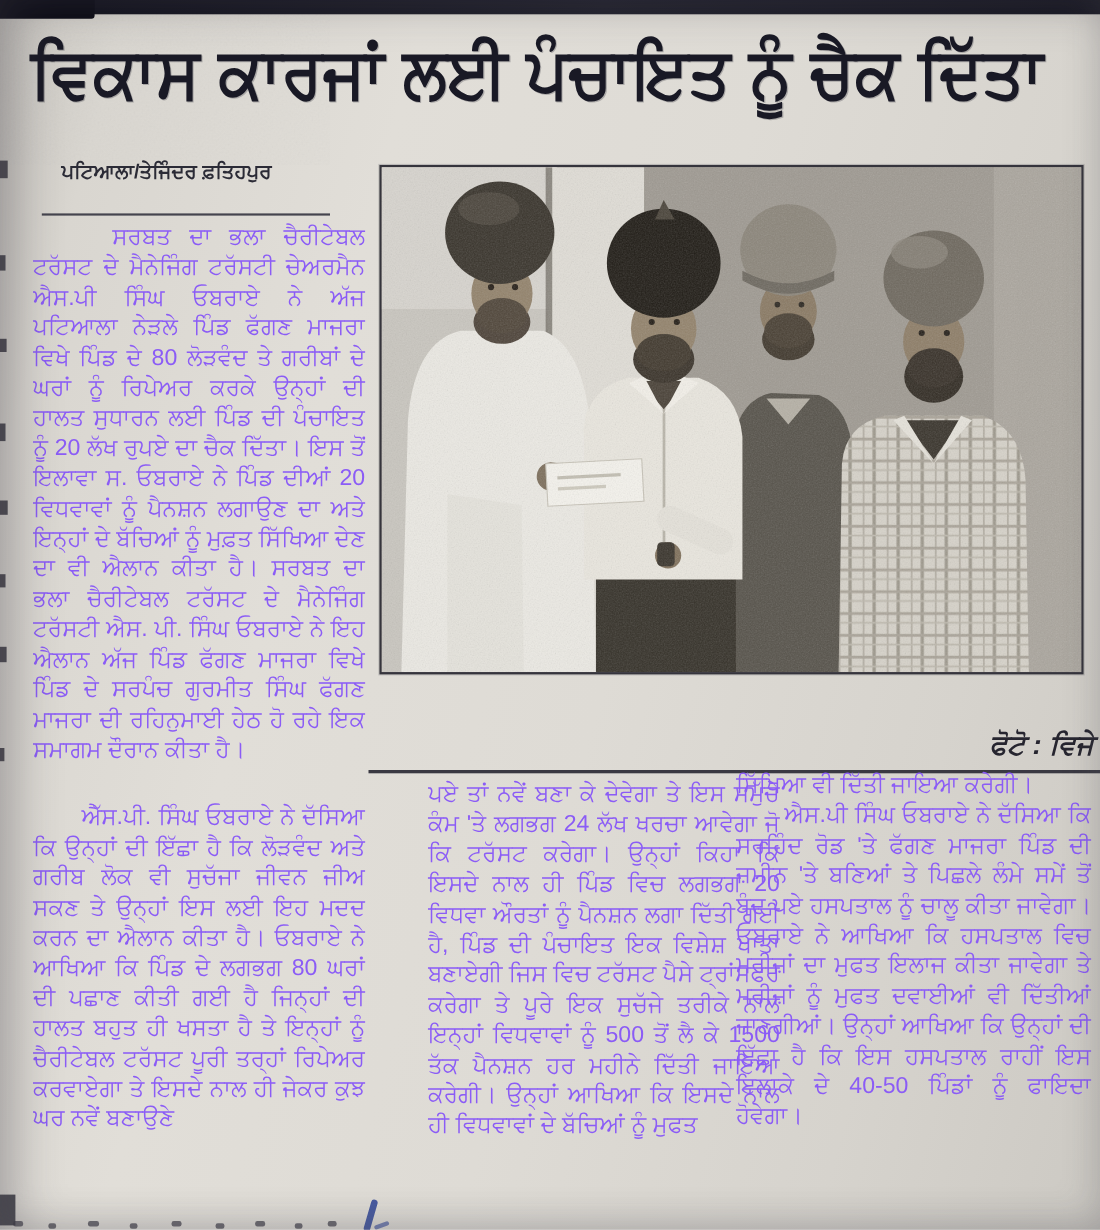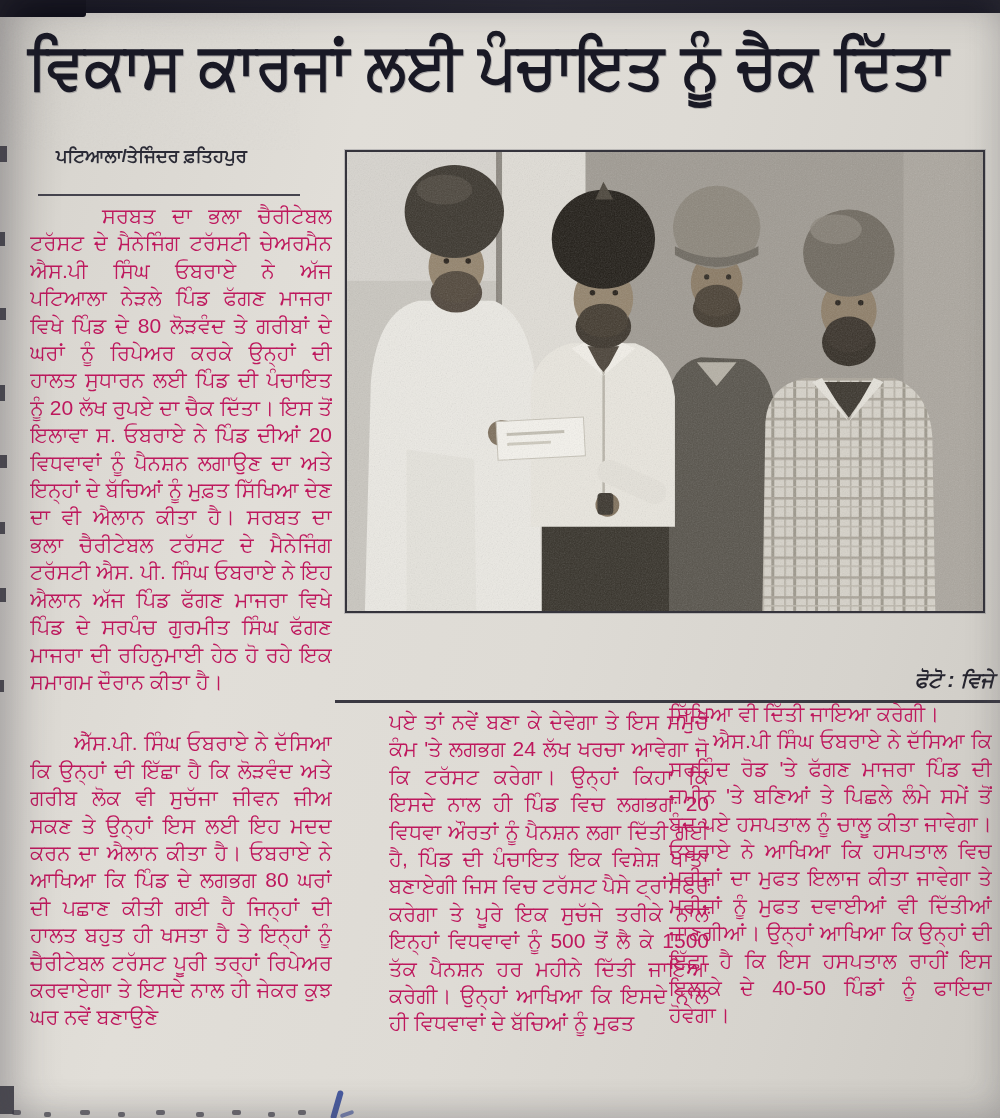--- a/index.html
+++ b/index.html
@@ -16,24 +16,24 @@
   #headline{left:28px;top:30px;width:960px;font-size:59px;font-weight:bold;color:#191925;
     white-space:nowrap;letter-spacing:.5px;transform:scaleY(1.08);transform-origin:top left;
     text-shadow:1px 1px 0 rgba(20,20,30,.25);z-index:4;}
   #byline{left:56px;top:146px;font-size:18px;font-weight:bold;color:#2b2b36;z-index:4;}
   #byline-rule{left:38px;top:194px;width:262px;height:2px;background:#45444e;z-index:4;}
   #photo-fig{left:345px;top:150px;width:640px;height:463px;border:2px solid #35343c;
     box-sizing:border-box;background:#aaa69e;z-index:4;box-shadow:0 0 0 1px rgba(80,80,90,.25);}
   #photo-fig svg{display:block;width:100%;height:100%;}
   #caption-block{left:338px;top:616px;width:662px;height:80px;z-index:4;}
   #caption-block p{margin:0;font-size:21.5px;line-height:34px;font-weight:bold;color:#26252f;text-align:justify;padding-right:4px;}
-  #photo-credit{position:absolute;right:6px;bottom:4px;font-size:21px;font-weight:bold;font-style:italic;color:#26252f;background:transparent;}
+  #photo-credit{position:absolute;right:6px;bottom:4px;font-size:25px;font-weight:bold;font-style:italic;color:#26252f;background:transparent;}
   #caption-rule{left:335px;top:700px;width:665px;height:3px;background:#3a3942;z-index:4;}
   .col{z-index:4;overflow:hidden;}
-  .col p{margin:0;font-size:21px;line-height:27.4px;text-align:justify;color:#be185d;}
+  .col p{margin:0;font-size:21px;line-height:27.4px;text-align:justify;color:#8b5cf6;}
   #col-left{left:30px;top:202px;width:302px;height:916px;}
   #col-left p.first{text-indent:72px;}
   #col-left p.second{text-indent:44px;margin-top:34px;}
   #col-mid{left:341px;top:708px;width:320px;height:410px;margin-left:48px;}
   #col-right{left:669px;top:700px;width:323px;height:410px;}
   #col-right p.second{text-indent:44px;}
   .edge-mark{background:#34323c;opacity:.85;z-index:4;}
   .cut-dot{background:#3a3944;opacity:.7;z-index:4;border-radius:2px;}
   #pen-mark{left:334px;top:1090px;width:6px;height:30px;background:#2e4496;border-radius:3px;
     transform:rotate(16deg);opacity:.85;z-index:5;}

